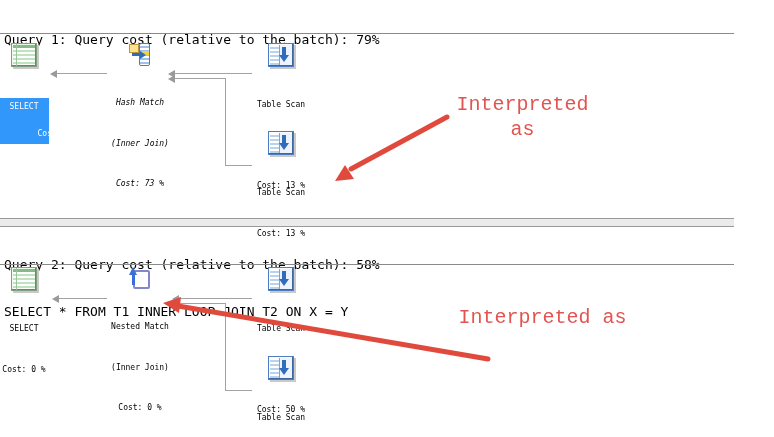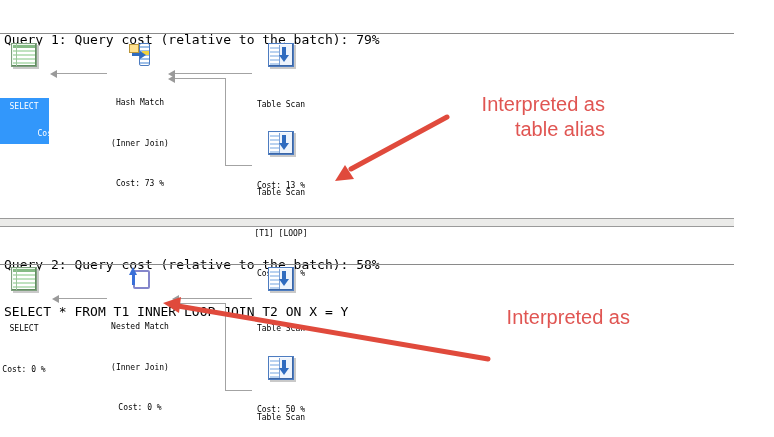--- a/index.html
+++ b/index.html
@@ -46,22 +46,22 @@
   
   .icon-loop{width:24px;height:23px;}
   .icon-loop .sq{position:absolute;right:2px;top:4px;width:13px;height:15px;border:2px solid #8486cb;border-radius:2px;background:#fff;}
   .icon-loop .lstem{position:absolute;left:4px;top:8px;width:3px;height:11px;background:#3a6fd8;}
   .icon-loop .lhead{position:absolute;left:1px;top:1px;width:0;height:0;
     border:4.5px solid rgba(0,0,0,0);border-bottom:8px solid #3a6fd8;border-top:0;}
   
   .cline{position:absolute;background:#a3a3a3;}
   .chev{position:absolute;width:0;height:0;border:4px solid rgba(0,0,0,0);border-left:0;border-right:7px solid #9a9a9a;}
   
-  .ann{position:absolute;font-family:Liberation Sans, sans-serif;font-size:20px;line-height:25px;
-       color:#e05552;text-align:right;}
+  .ann{position:absolute;font-family:Liberation Mono, monospace;font-size:20px;line-height:25px;
+       color:#e05552;text-align:center;}
   .arrow-overlay{position:absolute;left:0;top:0;width:774px;height:437px;pointer-events:none;z-index:6;}
 </style>
 </head>
 <body>
 
 <div class="screen">
 
   <div class="q1">
     <div class="qheader">
       <div>Query 1: Query cost (relative to the batch): 79%</div>
@@ -77,21 +77,21 @@
     </div>
 
     <div class="pnode" style="left:80px;top:42px;">
       <div class="icon icon-hash">
         <span class="col"></span>
           <span class="colband"></span>
           <span class="box"></span>
           <span class="astem"></span>
           <span class="ahead"></span>
       </div>
-      <div class="nlabel" style="margin-top:3px;">
+      <div class="nlabel" style="margin-top:3px;font-style:italic;">
         <div>Hash Match</div>
         <div>(Inner Join)</div>
         <div>Cost: 73 %</div>
       </div>
     </div>
 
     <div class="pnode" style="left:221px;top:43px;">
       <div class="icon icon-scan">
         <span class="grid"></span>
           <span class="stem"></span>
@@ -105,37 +105,35 @@
     </div>
 
     <div class="pnode" style="left:221px;top:131px;">
       <div class="icon icon-scan">
         <span class="grid"></span>
           <span class="stem"></span>
           <span class="head"></span>
       </div>
       <div class="nlabel" style="margin-top:3px;">
         <div>Table Scan</div>
-        <div>[T1] [LOOP]</div>
         <div>Cost: 13 %</div>
       </div>
     </div>
 
     <div class="chev" style="left:50px;top:70px;"></div>
     <div class="cline" style="left:57px;top:73px;width:50px;height:1px;"></div>
     <div class="chev" style="left:168px;top:70px;"></div>
     <div class="cline" style="left:175px;top:73px;width:77px;height:1px;"></div>
     <div class="chev" style="left:168px;top:75px;"></div>
     <div class="cline" style="left:175px;top:78px;width:50px;height:1px;"></div>
     <div class="cline" style="left:225px;top:78px;width:1px;height:88px;"></div>
     <div class="cline" style="left:225px;top:165px;width:27px;height:1px;"></div>
 
     <div class="ann" style="left:440px;top:92px;width:165px;">
       <div>Interpreted as</div>
-      <div>table alias</div>
     </div>
   </div>
 
   <div class="splitter"></div>
 
   <div class="q2">
     <div class="qheader">
       <div>Query 2: Query cost (relative to the batch): 58%</div>
       <div>SELECT * FROM T1 INNER LOOP JOIN T2 ON X = Y</div>
     </div>

